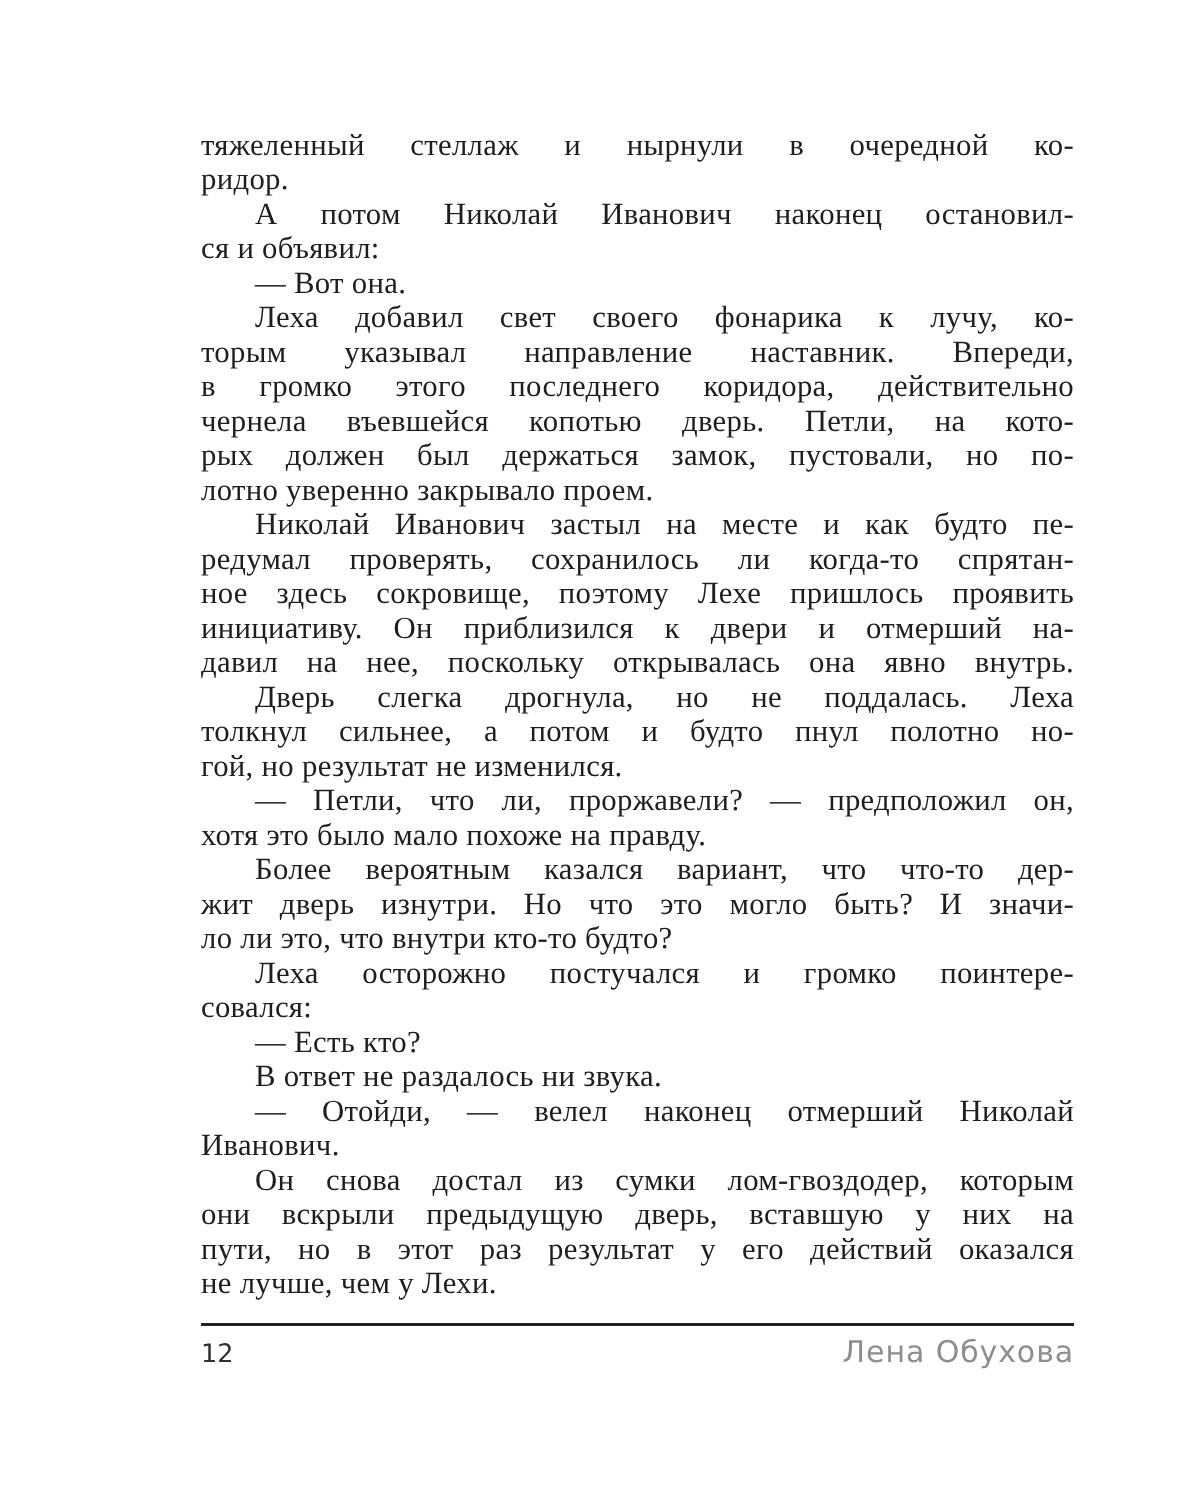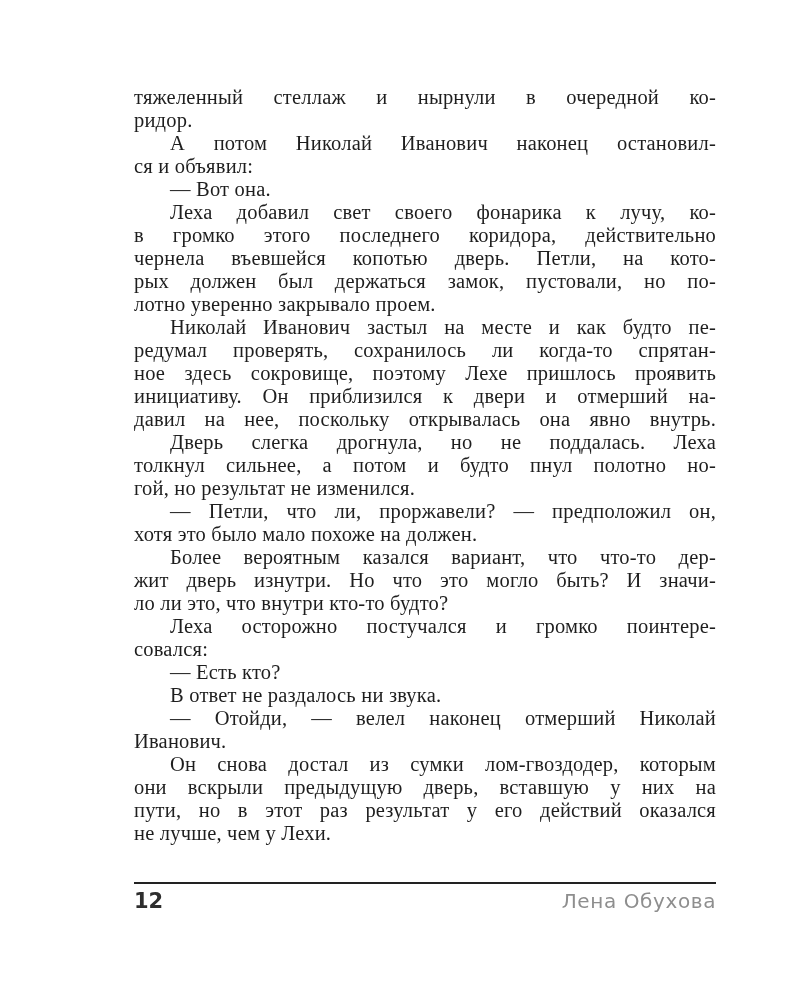--- a/index.html
+++ b/index.html
@@ -48,56 +48,57 @@
     height: 0;
   }
   .footer-row {
     display: flex;
     justify-content: space-between;
     align-items: baseline;
     margin-top: 5px;
     font-family: "DejaVu Sans", sans-serif;
   }
   .page-number {
-    font-weight: bold;
-    font-size: 21px;
+    font-weight: normal;
+    font-size: 17px;
     color: var(--number-color, #2e2e2e);
   }
   .author {
     font-size: 20px;
     color: var(--author-color, #8e8e8e);
     letter-spacing: 0.6px;
   }
 </style>
 </head>
 <body>
 
 <div class="page" style="--page-bg: #ffffff; --text-color: #1e1e1e; --rule-color: #222222; --number-color: #2e2e2e; --author-color: #8e8e8e;">
 
   <div class="text-block" id="text-block">
       <div class="line justify">тяжеленный стеллаж и нырнули в очередной ко-</div>
       <div class="line">ридор.</div>
       <div class="line indent justify">А потом Николай Иванович наконец остановил-</div>
       <div class="line">ся и объявил:</div>
       <div class="line indent">— Вот она.</div>
       <div class="line indent justify">Леха добавил свет своего фонарика к лучу, ко-</div>
+      <div class="line justify">торым указывал направление наставник. Впереди,</div>
       <div class="line justify">в громко этого последнего коридора, действительно</div>
       <div class="line justify">чернела въевшейся копотью дверь. Петли, на кото-</div>
       <div class="line justify">рых должен был держаться замок, пустовали, но по-</div>
       <div class="line">лотно уверенно закрывало проем.</div>
       <div class="line indent justify">Николай Иванович застыл на месте и как будто пе-</div>
       <div class="line justify">редумал проверять, сохранилось ли когда-то спрятан-</div>
       <div class="line justify">ное здесь сокровище, поэтому Лехе пришлось проявить</div>
       <div class="line justify">инициативу. Он приблизился к двери и отмерший на-</div>
       <div class="line justify">давил на нее, поскольку открывалась она явно внутрь.</div>
       <div class="line indent justify">Дверь слегка дрогнула, но не поддалась. Леха</div>
       <div class="line justify">толкнул сильнее, а потом и будто пнул полотно но-</div>
       <div class="line">гой, но результат не изменился.</div>
       <div class="line indent justify">— Петли, что ли, проржавели? — предположил он,</div>
-      <div class="line">хотя это было мало похоже на должен.</div>
+      <div class="line">хотя это было мало похоже на правду.</div>
       <div class="line indent justify">Более вероятным казался вариант, что что-то дер-</div>
       <div class="line justify">жит дверь изнутри. Но что это могло быть? И значи-</div>
       <div class="line">ло ли это, что внутри кто-то будто?</div>
       <div class="line indent justify">Леха осторожно постучался и громко поинтере-</div>
       <div class="line">совался:</div>
       <div class="line indent">— Есть кто?</div>
       <div class="line indent">В ответ не раздалось ни звука.</div>
       <div class="line indent justify">— Отойди, — велел наконец отмерший Николай</div>
       <div class="line">Иванович.</div>
       <div class="line indent justify">Он снова достал из сумки лом-гвоздодер, которым</div>

